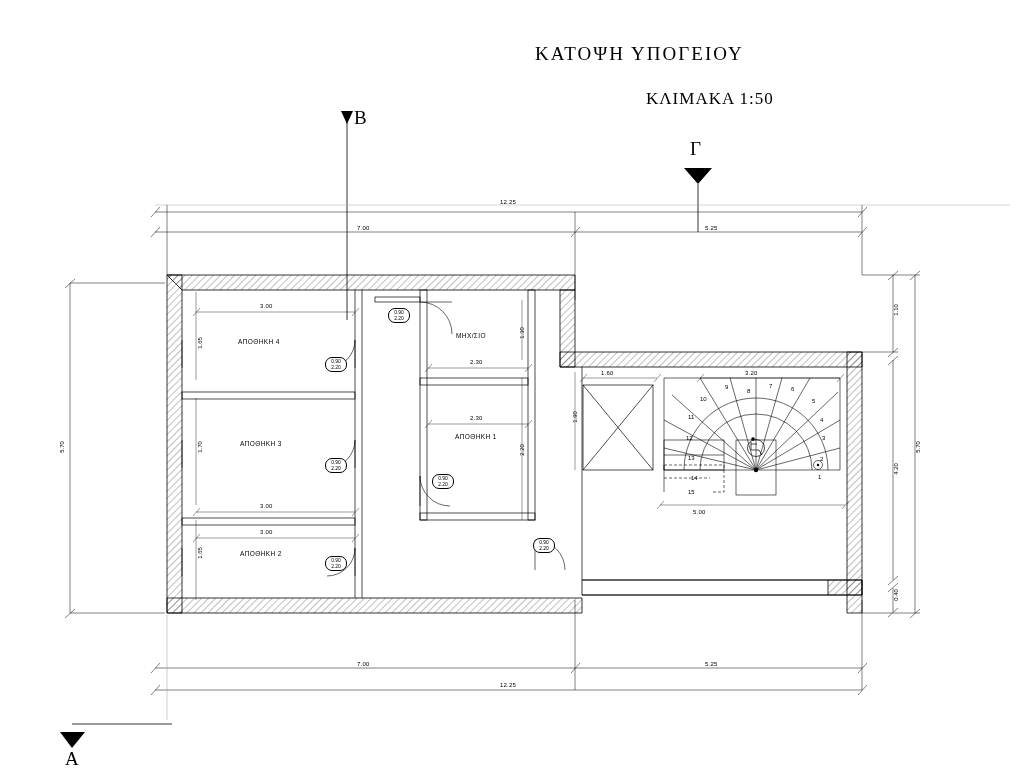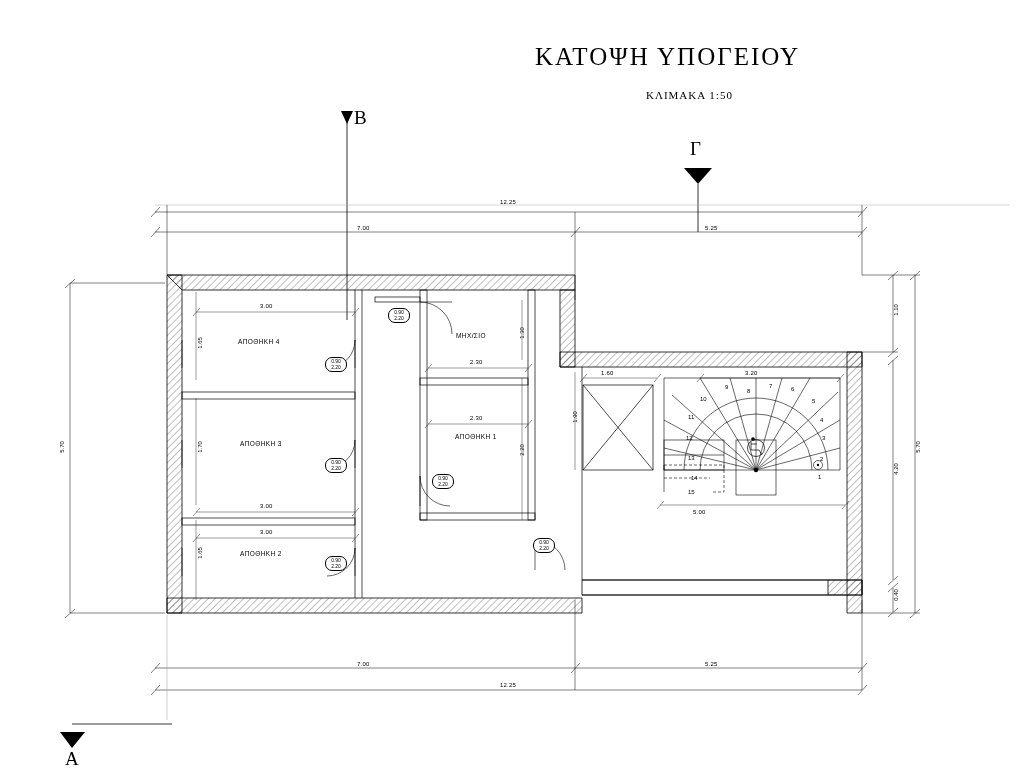--- a/index.html
+++ b/index.html
@@ -8,25 +8,25 @@
     background:#ffffff;
     font-family:"Liberation Serif", serif;
     color:#000;
     overflow:hidden;
     position:relative;
   }
   #sheet{position:absolute;left:0;top:0;width:1024px;height:768px;}
   .abs{position:absolute;}
   .ttl{
     font-family:"Liberation Serif", serif;
-    font-size:25px;letter-spacing:2px;
+    font-size:19px;letter-spacing:2px;
   }
   .sub{
     font-family:"Liberation Serif", serif;
-    font-size:11px;letter-spacing:1px;
+    font-size:17px;letter-spacing:1px;
   }
   .secmark{font-family:"Liberation Serif",serif;font-size:19px;}
   .dim{
     font-family:"Liberation Sans", sans-serif;
     font-size:6px;
     letter-spacing:0.2px;
     color:#000;
     white-space:nowrap;
   }
   .dimv{

